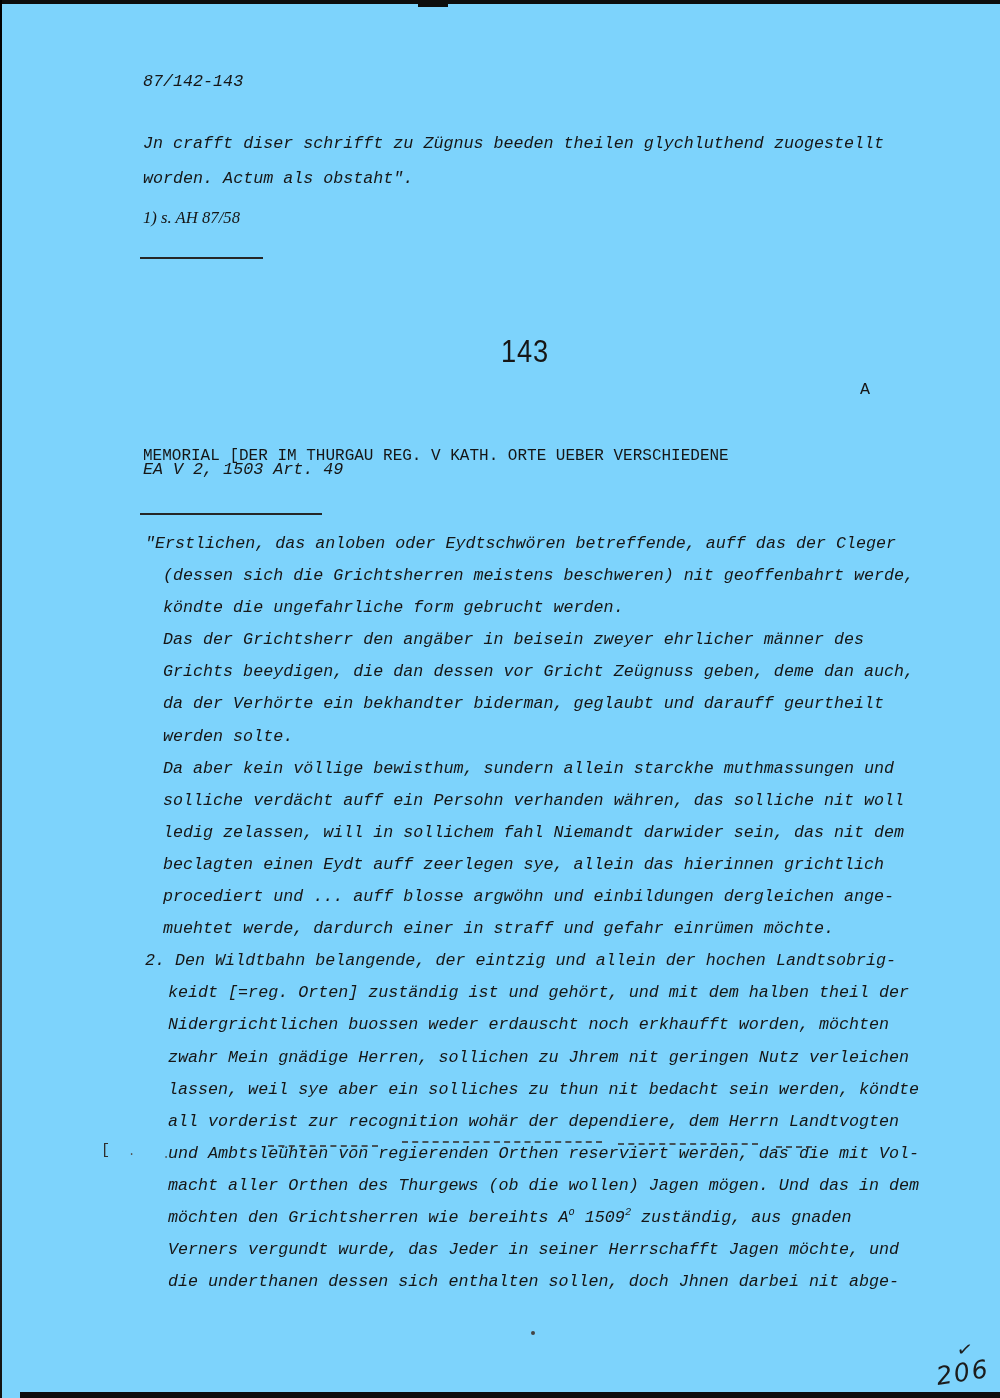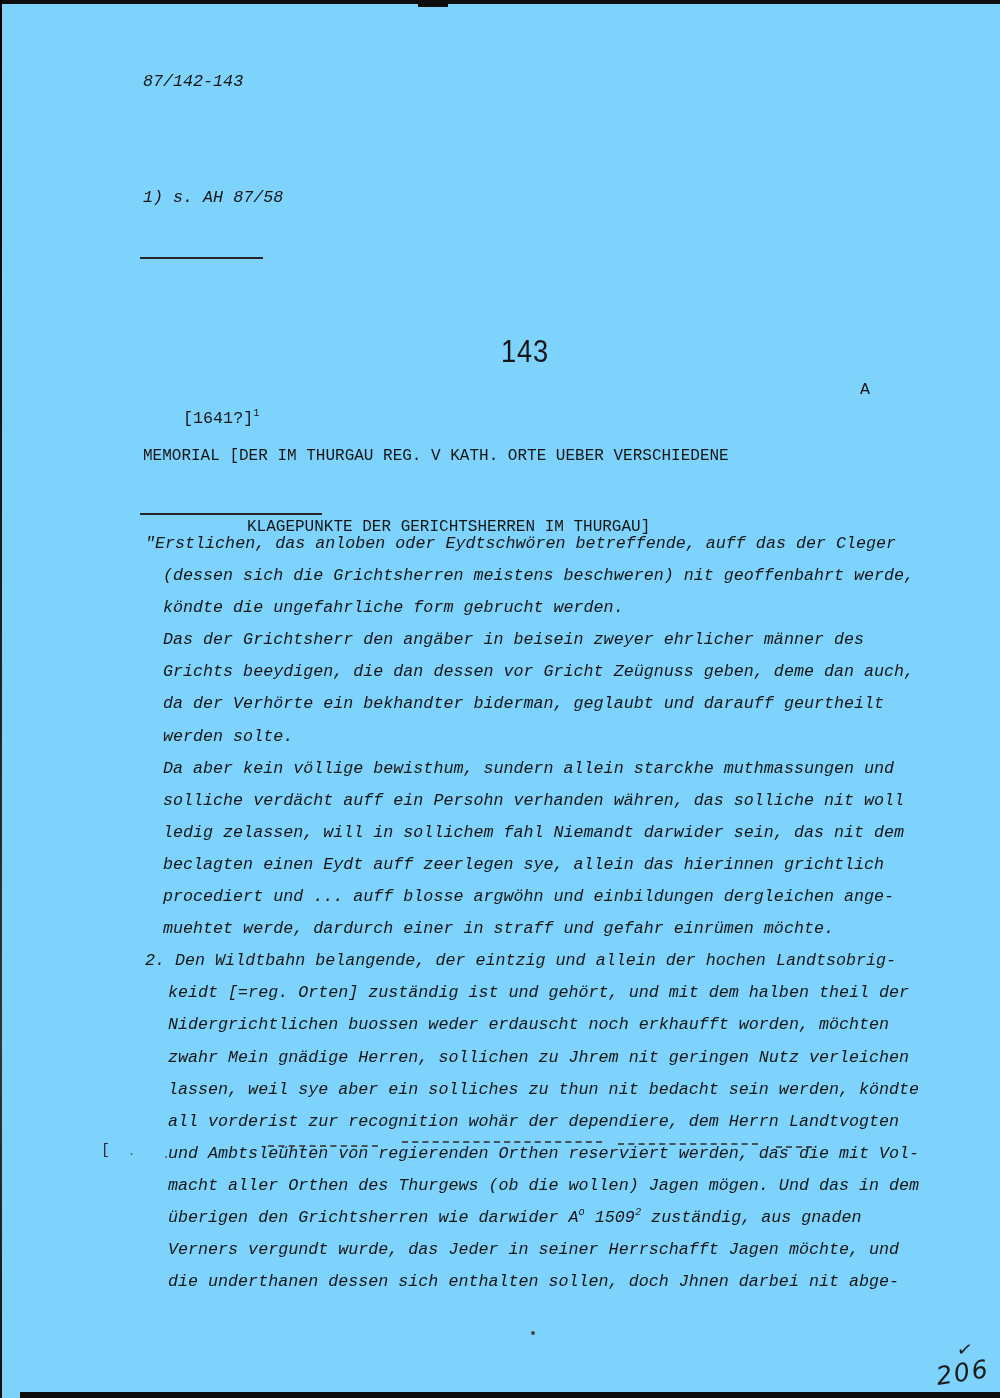--- a/index.html
+++ b/index.html
@@ -45,37 +45,38 @@
 <div class="page">
 
   <div class="abs topbar"></div>
   <div class="abs topbar-notch"></div>
   <div class="abs leftline"></div>
   <div class="abs bottombar"></div>
   <div class="abs dot"></div>
 
   <div class="abs tw it" style="left:143px;top:64px;">87/142-143</div>
 
+  <div class="abs" style="left:143px;top:126px;">
+    <div class="tw it">Jn crafft diser schrifft zu Zügnus beeden theilen glychluthend zuogestellt</div>
+    <div class="tw it">worden. Actum als obstaht".</div>
+  </div>
 
-  <div class="abs tw it" style="left:143px;top:180px;">1) s. AH 87/58</div>
+  <div class="abs tw it" style="left:143px;top:200px;font-family:Liberation Serif, serif;">1) s. AH 87/58</div>
 
   <div class="rule" style="left:140px;top:257px;width:123px;"></div>
 
   <div class="abs pagenum">143</div>
 
-  <div class="abs tw" style="left:143px;top:366px;">
-    <span>[1641?]</span><sup class="fn">1</sup>
-  </div>
   <div class="abs tw" style="left:860px;top:372px;">A</div>
 
   <div class="abs titleblock">
     <div>MEMORIAL [DER IM THURGAU REG. V KATH. ORTE UEBER VERSCHIEDENE</div>
-    <div class="title2">KLAGEPUNKTE DER GERICHTSHERREN IM THURGAU]</div>
   </div>
 
+  <div class="abs tw it" style="left:143px;top:452px;">EA V 2, 1503 Art. 49</div>
 
   <div class="rule" style="left:140px;top:513px;width:182px;"></div>
 
   <div class="abs bodyblock">
     <div class="bodyline">"Erstlichen, das anloben oder Eydtschwören betreffende, auff das der Cleger</div>
     <div class="bodyline ind">(dessen sich die Grichtsherren meistens beschweren) nit geoffenbahrt werde,</div>
     <div class="bodyline ind">köndte die ungefahrliche form gebrucht werden.</div>
     <div class="bodyline ind">Das der Grichtsherr den angäber in beisein zweyer ehrlicher männer des</div>
     <div class="bodyline ind">Grichts beeydigen, die dan dessen vor Gricht Zeügnuss geben, deme dan auch,</div>
     <div class="bodyline ind">da der Verhörte ein bekhandter biderman, geglaubt und darauff geurtheilt</div>
@@ -87,21 +88,21 @@
     <div class="bodyline ind">procediert und ... auff blosse argwöhn und einbildungen dergleichen ange-</div>
     <div class="bodyline ind">muehtet werde, dardurch einer in straff und gefahr einrümen möchte.</div>
     <div class="bodyline">2. Den Wildtbahn belangende, der eintzig und allein der hochen Landtsobrig-</div>
     <div class="bodyline ind2">keidt [=reg. Orten] zuständig ist und gehört, und mit dem halben theil der</div>
     <div class="bodyline ind2">Nidergrichtlichen buossen weder erdauscht noch erkhaufft worden, möchten</div>
     <div class="bodyline ind2">zwahr Mein gnädige Herren, sollichen zu Jhrem nit geringen Nutz verleichen</div>
     <div class="bodyline ind2">lassen, weil sye aber ein solliches zu thun nit bedacht sein werden, köndte</div>
     <div class="bodyline ind2">all vorderist zur recognition wohär der dependiere, dem Herrn Landtvogten</div>
     <div class="bodyline ind2">und Ambtsleühten von regierenden Orthen reserviert werden, das die mit Vol-</div>
     <div class="bodyline ind2">macht aller Orthen des Thurgews (ob die wollen) Jagen mögen. Und das in dem</div>
-    <div class="bodyline ind2"><span>überigen den Grichtsherren wie darwider A</span><sup class="fn">o</sup><span> 1509</span><sup class="fn">2</sup><span> zuständig, aus gnaden</span></div>
+    <div class="bodyline ind2"><span>möchten den Grichtsherren wie bereihts A</span><sup class="fn">o</sup><span> 1509</span><sup class="fn">2</sup><span> zuständig, aus gnaden</span></div>
     <div class="bodyline ind2">Verners vergundt wurde, das Jeder in seiner Herrschafft Jagen möchte, und</div>
     <div class="bodyline ind2">die underthanen dessen sich enthalten sollen, doch Jhnen darbei nit abge-</div>
   </div>
 
   <div class="smudge" style="left:268px;top:1145px;width:110px;"></div>
   <div class="smudge" style="left:402px;top:1141px;width:200px;"></div>
   <div class="smudge" style="left:618px;top:1143px;width:140px;"></div>
   <div class="smudge" style="left:776px;top:1146px;width:36px;"></div>
   <div class="abs marginmark">[</div>
   <div class="abs margindots">· .</div>

